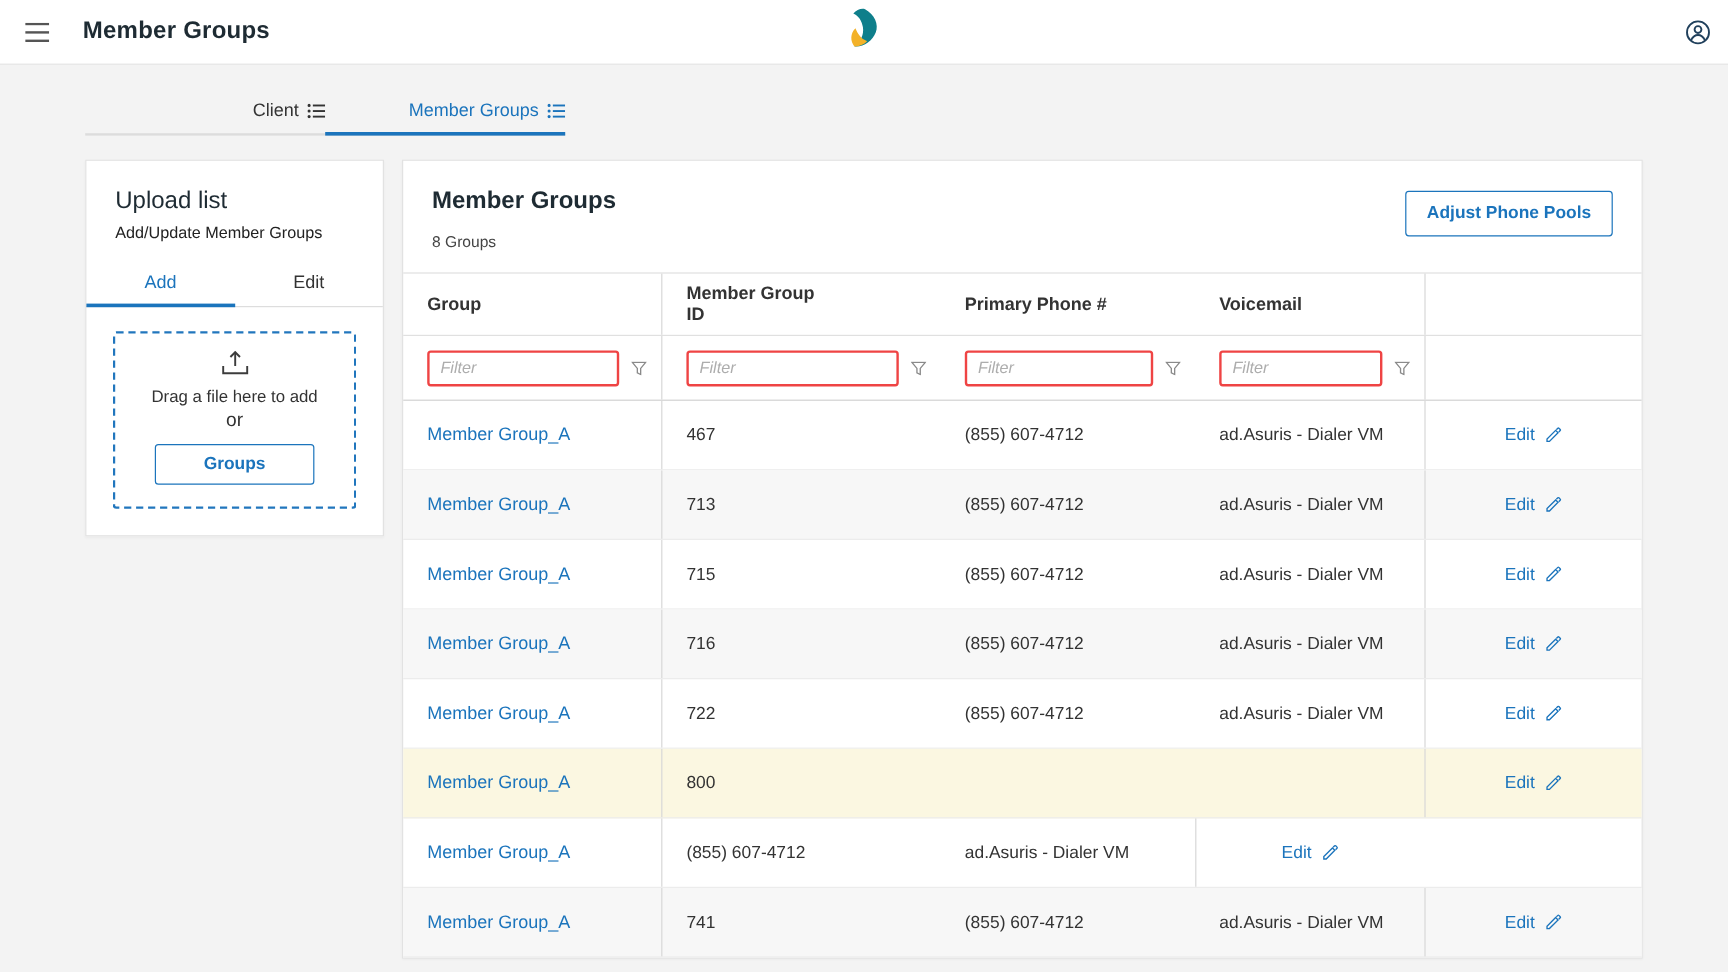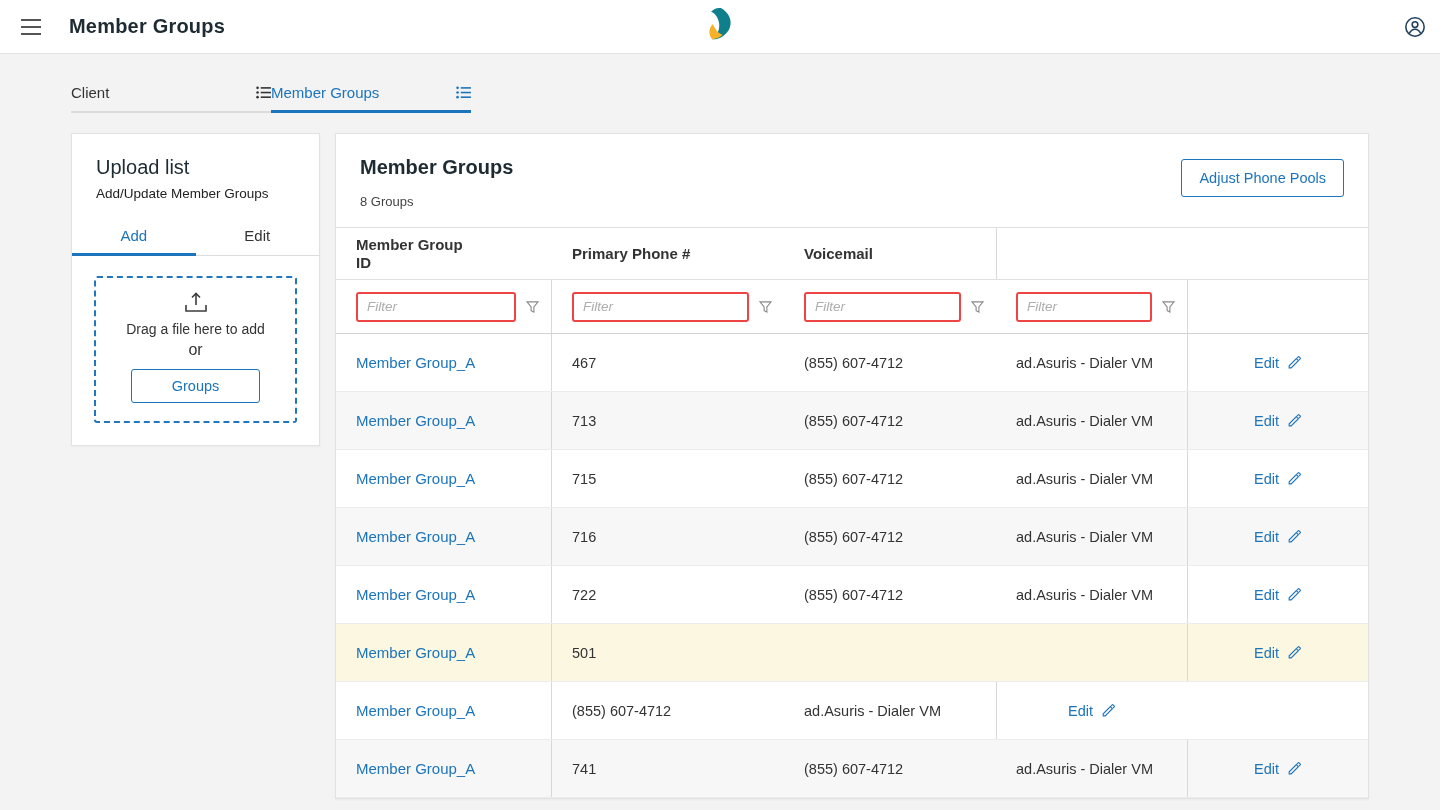--- a/index.html
+++ b/index.html
@@ -1,34 +1,34 @@
 <!DOCTYPE html>
 <html><head>
 <meta charset="utf-8">
 <style>
   * { margin:0; padding:0; box-sizing:border-box; }
   html,body { width:1440px; height:810px; overflow:hidden; }
   body { font-family:"Liberation Sans", sans-serif; background:#f3f3f3; color:#333; }
-  button { font-family:inherit; cursor:pointer; }
+  button { font-family:inherit; cursor:pointer;font-weight:bold; }
   a { cursor:pointer; text-decoration:none; }
 
   
   .appbar { position:relative; height:54px; background:#fff; border-bottom:1px solid #e3e3e3;
             display:flex; align-items:center; }
   .hamburger { background:none; border:none; margin-left:17px; padding:4px; display:flex; }
   .page-title { font-size:20px; font-weight:700; color:#1e2b33; margin-left:24px; letter-spacing:.2px; }
   .logo { position:absolute; left:50%; top:50%; transform:translate(-50%,-50%); }
   .account-btn { position:absolute; right:14px; top:50%; transform:translateY(-50%);
                  background:none; border:none; display:flex; }
 
   
   .main { padding:0 71px; }
   .nav-tabs { display:flex; width:400px; margin-top:21px; border-bottom:2px solid #dcdcdc; }
   .nav-tab { flex:1; text-align:center; padding:9px 0 10px; position:relative; font-size:15px;
-             color:#333; display:flex; align-items:center; justify-content:space-between; gap:7px; cursor:pointer; }
+             color:#333; display:flex; align-items:center; justify-content:flex-end; gap:7px; cursor:pointer; }
   .nav-tab.active { color:#1b74bc; font-weight:400; }
   .nav-tab.active::after { content:""; position:absolute; left:0; right:0; bottom:-2px; height:3px; background:#1b74bc; }
 
   
   .content { display:flex; gap:15px; margin-top:20px; align-items:flex-start; }
   .card { background:#fff; border:1px solid #e2e2e2; box-shadow:0 1px 2px rgba(0,0,0,.04); }
 
   
   .upload-card { width:249px; }
   .upload-head { padding:22px 24px 0; }
@@ -169,20 +169,23 @@
         <div>
           <h2 class="groups-title">Member Groups</h2>
           <div class="groups-count">8 Groups</div>
         </div>
         <button class="adjust-btn">Adjust Phone Pools</button>
       </div>
 
       <div class="tbl">
 
         <div class="trow head-row">
+          <div class="cell c-group">
+              <span>Group</span>
+            </div>
           <div class="cell">
               <span class="narrow">Member Group ID</span>
             </div>
           <div class="cell">
               <span>Primary Phone #</span>
             </div>
           <div class="cell">
               <span>Voicemail</span>
             </div>
           <div class="cell c-actions"></div>
@@ -343,21 +346,21 @@
         </svg>
       </a>
     </div>
   </div>
 
   <div class="trow data-row highlight">
     <div class="cell c-group">
                 <a class="group-link">Member Group_A</a>
               </div>
     <div class="cell">
-                <span class="cell-text">501</span>
+                <span class="cell-text">800</span>
               </div>
     <div class="cell">
                 <span class="cell-text"></span>
               </div>
     <div class="cell">
                 <span class="cell-text"></span>
               </div>
     <div class="cell c-actions">
       <a class="edit-link">
         <span>Edit</span>

